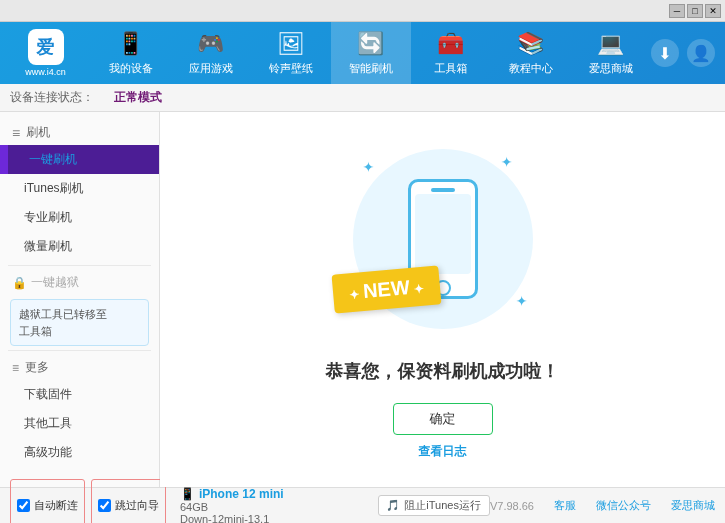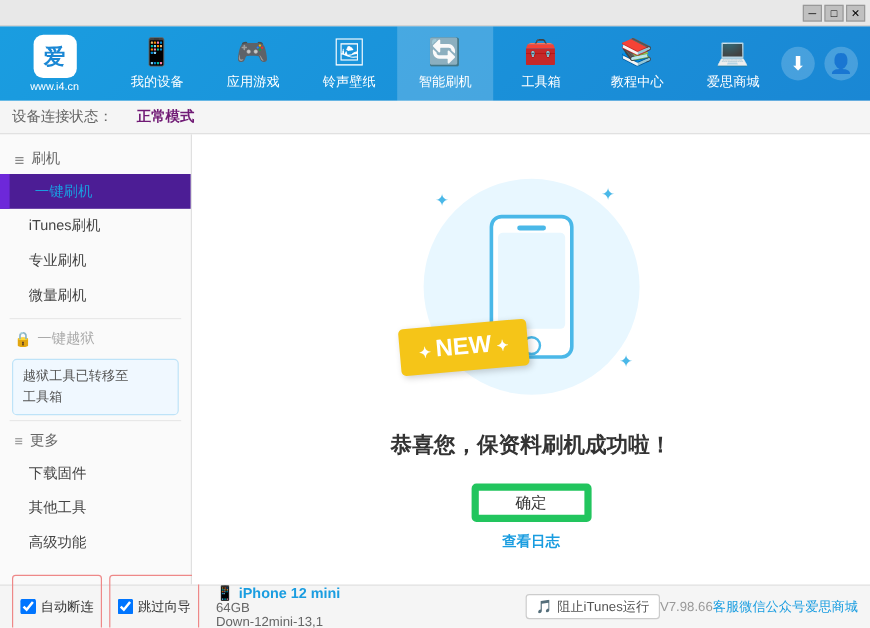--- a/index.html
+++ b/index.html
@@ -271,21 +271,21 @@
       color: #333;
       margin-bottom: 20px;
       font-weight: bold;
     }
 
     
     .confirm-btn {
       width: 100px;
       height: 32px;
       background: white;
-      border: 6px solid #22c55e;
+      border: 1px solid #22c55e;
       border-radius: 4px;
       font-size: 13px;
       color: #333;
       cursor: pointer;
       margin-bottom: 8px;
     }
     .link-btn {
       color: #1a9de0;
       font-size: 12px;
       cursor: pointer;
@@ -325,21 +325,21 @@
       font-size: 12px;
       display: flex;
       align-items: center;
       gap: 4px;
     }
     .device-detail { font-size: 11px; color: #666; }
 
     .bottom-right {
       display: flex;
       align-items: center;
-      gap: 0;
+      gap: 20px;
       font-size: 11px;
       color: #666;
       margin-left: auto;
     }
     .bottom-link {
       color: #1a9de0;
       cursor: pointer;
       font-size: 11px;
     }
     .version-text { color: #999; font-size: 11px; }

